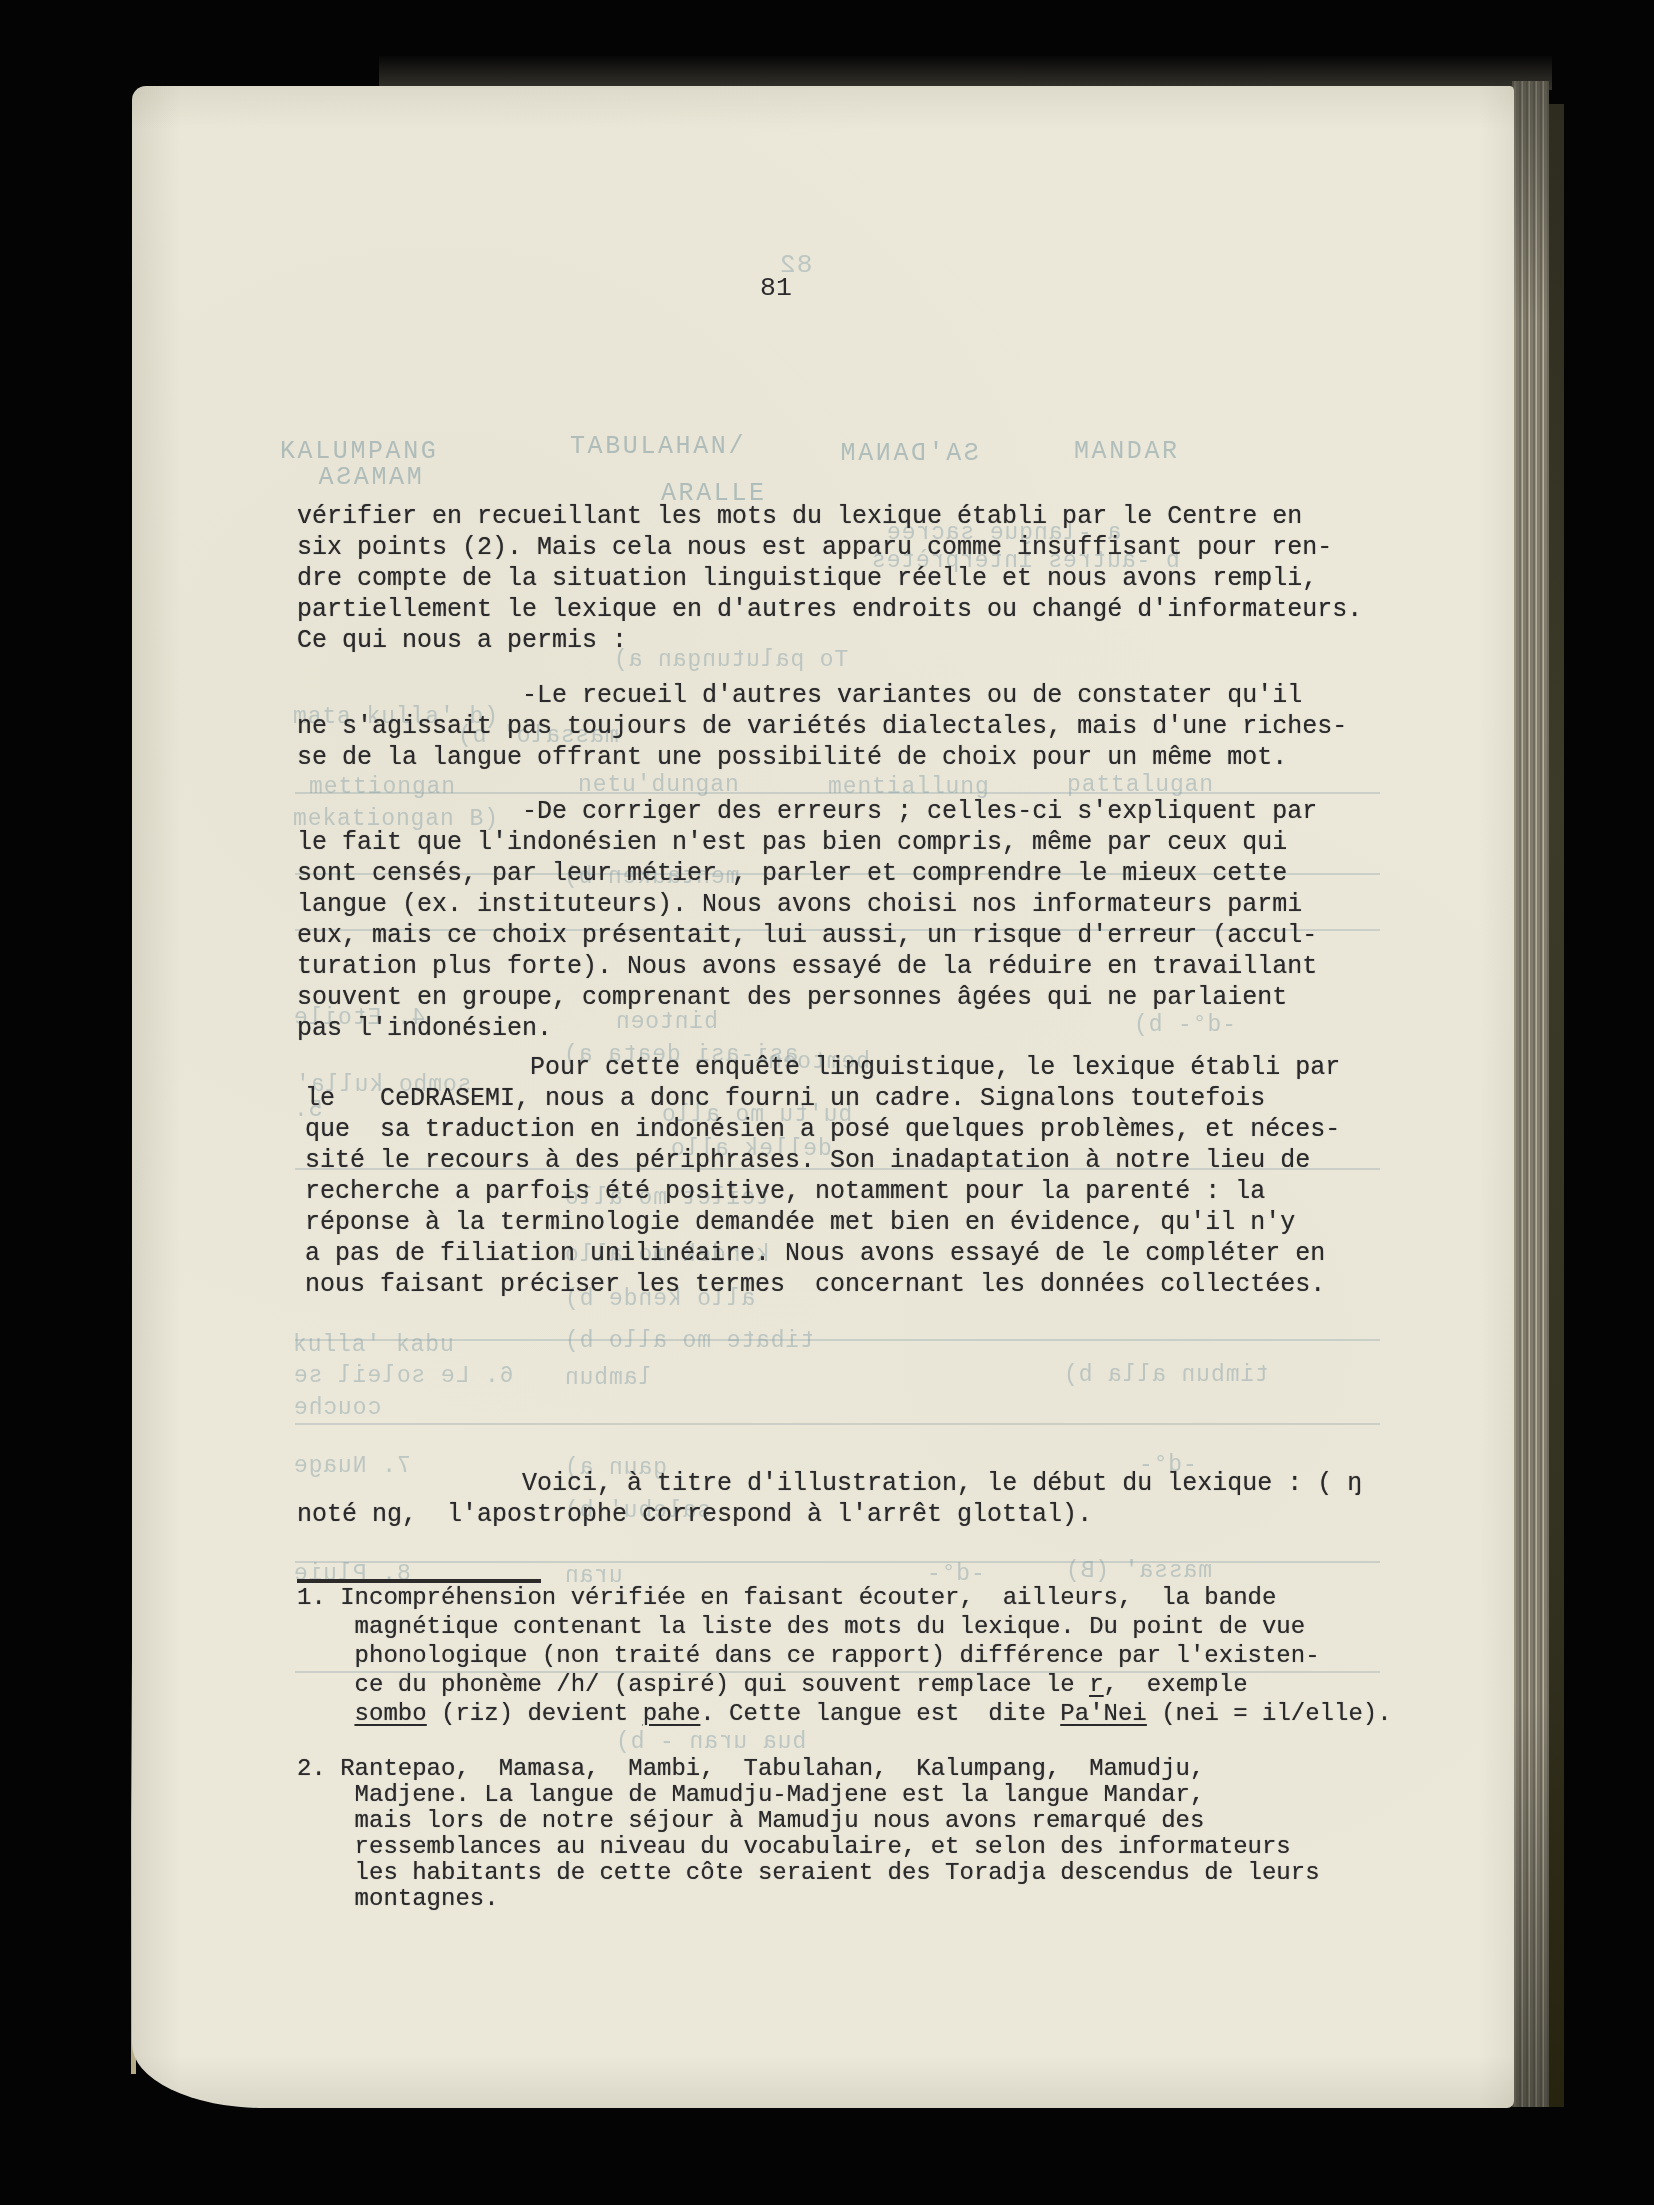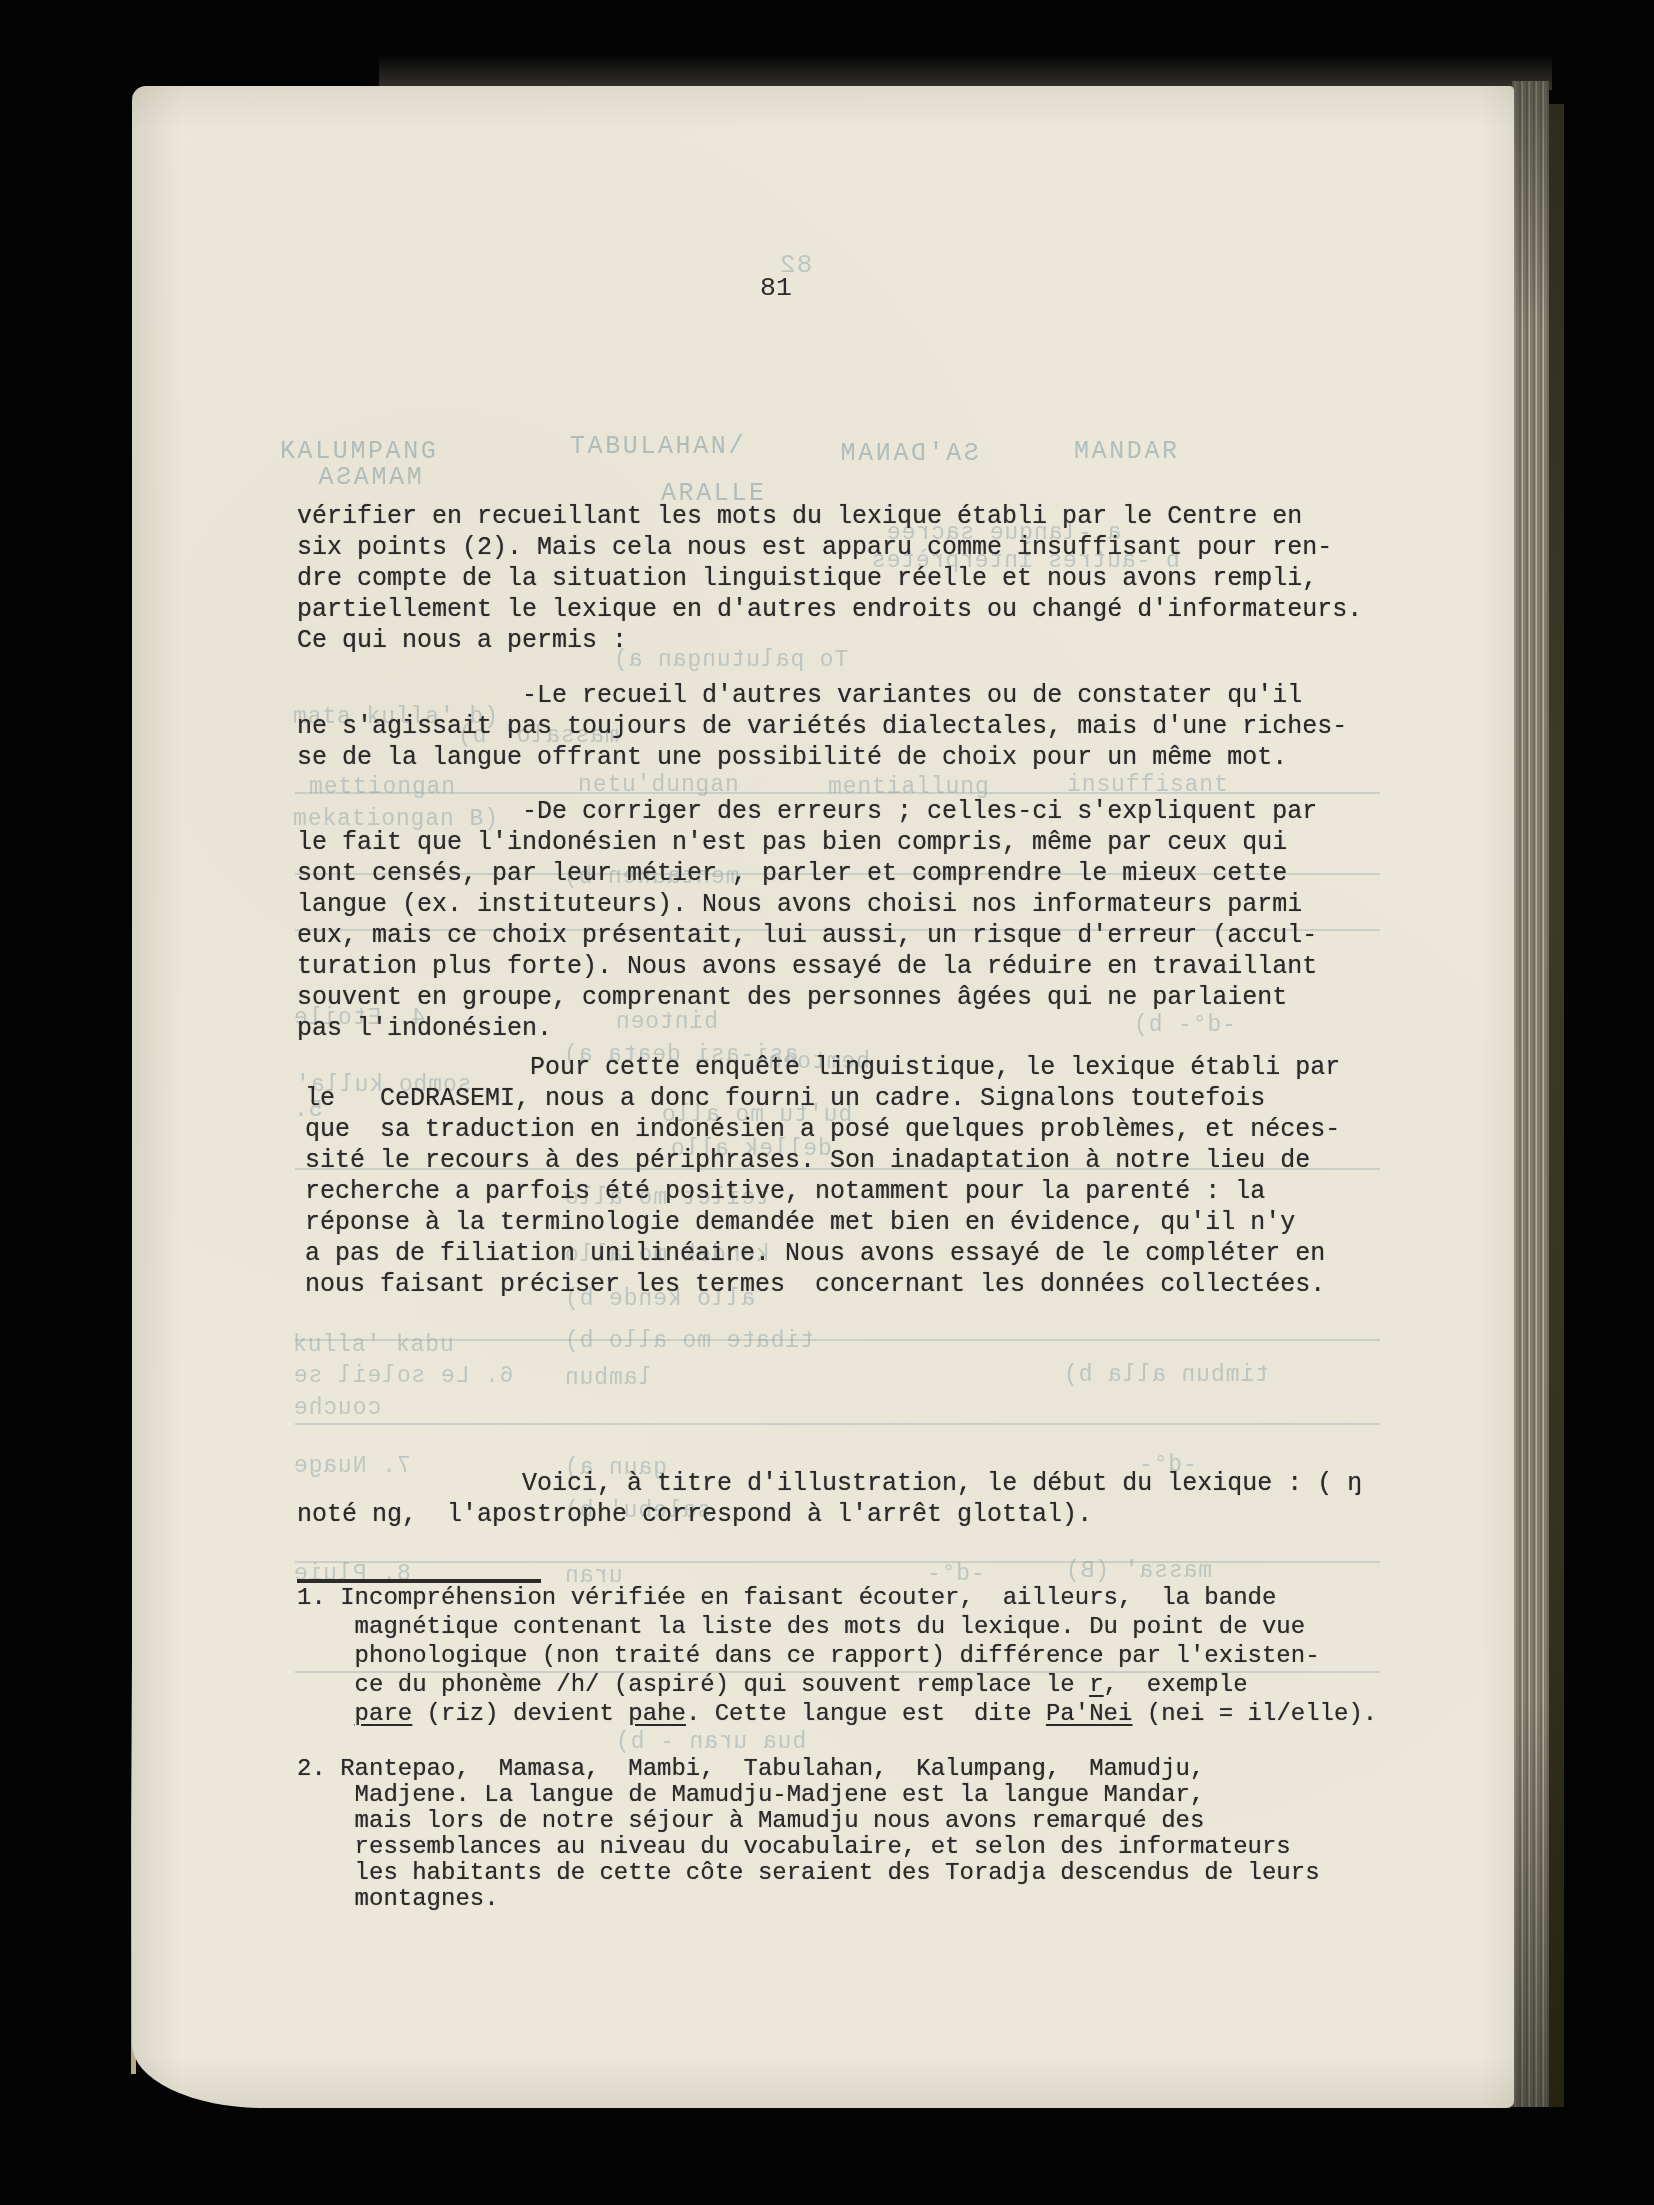--- a/index.html
+++ b/index.html
@@ -59,21 +59,21 @@
         <span class="ghost m hdr" style="left: 706px; top: 353px; font-size: 25px;">SA'DANAM</span>
         <span class="ghost hdr" style="left: 942px; top: 351px; font-size: 25px;">MANDAR</span>
         <span class="ghost m" style="left: 754px; top: 434px;">a -langue sacrée</span>
         <span class="ghost m" style="left: 739px; top: 462px;">b -autres interprètes</span>
         <span class="ghost m" style="left: 481px; top: 561px;">To palutungan a)</span>
         <span class="ghost" style="left: 161px; top: 618px;">mata kulla' b)</span>
         <span class="ghost m" style="left: 325px; top: 637px;">massalo' b)</span>
         <span class="ghost" style="left: 177px; top: 688px;">mettiongan</span>
         <span class="ghost" style="left: 446px; top: 686px;">netu'dungan</span>
         <span class="ghost" style="left: 696px; top: 688px;">mentiallung</span>
-        <span class="ghost" style="left: 935px; top: 686px;">insuffisant</span>
+        <span class="ghost" style="left: 935px; top: 686px;">pattalugan</span>
         <span class="ghost" style="left: 161px; top: 720px;">mekationgan B)</span>
         <span class="ghost m" style="left: 431px; top: 778px;">mentauken b)</span>
         <span class="ghost m" style="left: 161px; top: 919px;">4. Etoile</span>
         <span class="ghost m" style="left: 483px; top: 923px;">bintoen</span>
         <span class="ghost m" style="left: 1001px; top: 926px;">-d°- b)</span>
         <span class="ghost m" style="left: 431px; top: 956px;">asi-asi deata a)</span>
         <span class="ghost m" style="left: 635px; top: 963px;">bemtoen</span>
         <span class="ghost m" style="left: 163px; top: 986px;">sombo kulla'</span>
         <span class="ghost m" style="left: 161px; top: 1011px;">5.</span>
         <span class="ghost m" style="left: 529px; top: 1016px;">bu'tu mo allo</span>
@@ -133,21 +133,21 @@
 a pas de filiation unilinéaire. Nous avons essayé de le compléter en
 nous faisant préciser les termes  concernant les données collectées.</div>
     <div class="para p6">               Voici, à titre d'illustration, le début du lexique : ( ŋ
 noté ng,  l'apostrophe correspond à l'arrêt glottal).</div>
 
     <div class="fn-rule"></div>
     <div class="para fn fn1"><span>1. Incompréhension vérifiée en faisant écouter,  ailleurs,  la bande
     magnétique contenant la liste des mots du lexique. Du point de vue
     phonologique (non traité dans ce rapport) différence par l'existen-
     ce du phonème /h/ (aspiré) qui souvent remplace le </span><span class="u">r</span><span>,  exemple
-    </span><span class="u">pare</span><span> (riz) devient </span><span class="u">pahe</span><span>. Cette langue est  dite </span><span class="u">Pa'Nei</span><span> (nei = il/elle).</span></div>
+    </span><span class="u">sombo</span><span> (riz) devient </span><span class="u">pahe</span><span>. Cette langue est  dite </span><span class="u">Pa'Nei</span><span> (nei = il/elle).</span></div>
     <div class="para fn fn2">2. Rantepao,  Mamasa,  Mambi,  Tabulahan,  Kalumpang,  Mamudju,
     Madjene. La langue de Mamudju-Madjene est la langue Mandar,
     mais lors de notre séjour à Mamudju nous avons remarqué des
     ressemblances au niveau du vocabulaire, et selon des informateurs
     les habitants de cette côte seraient des Toradja descendus de leurs
     montagnes.</div>
   </div>
 </div>
 
 

